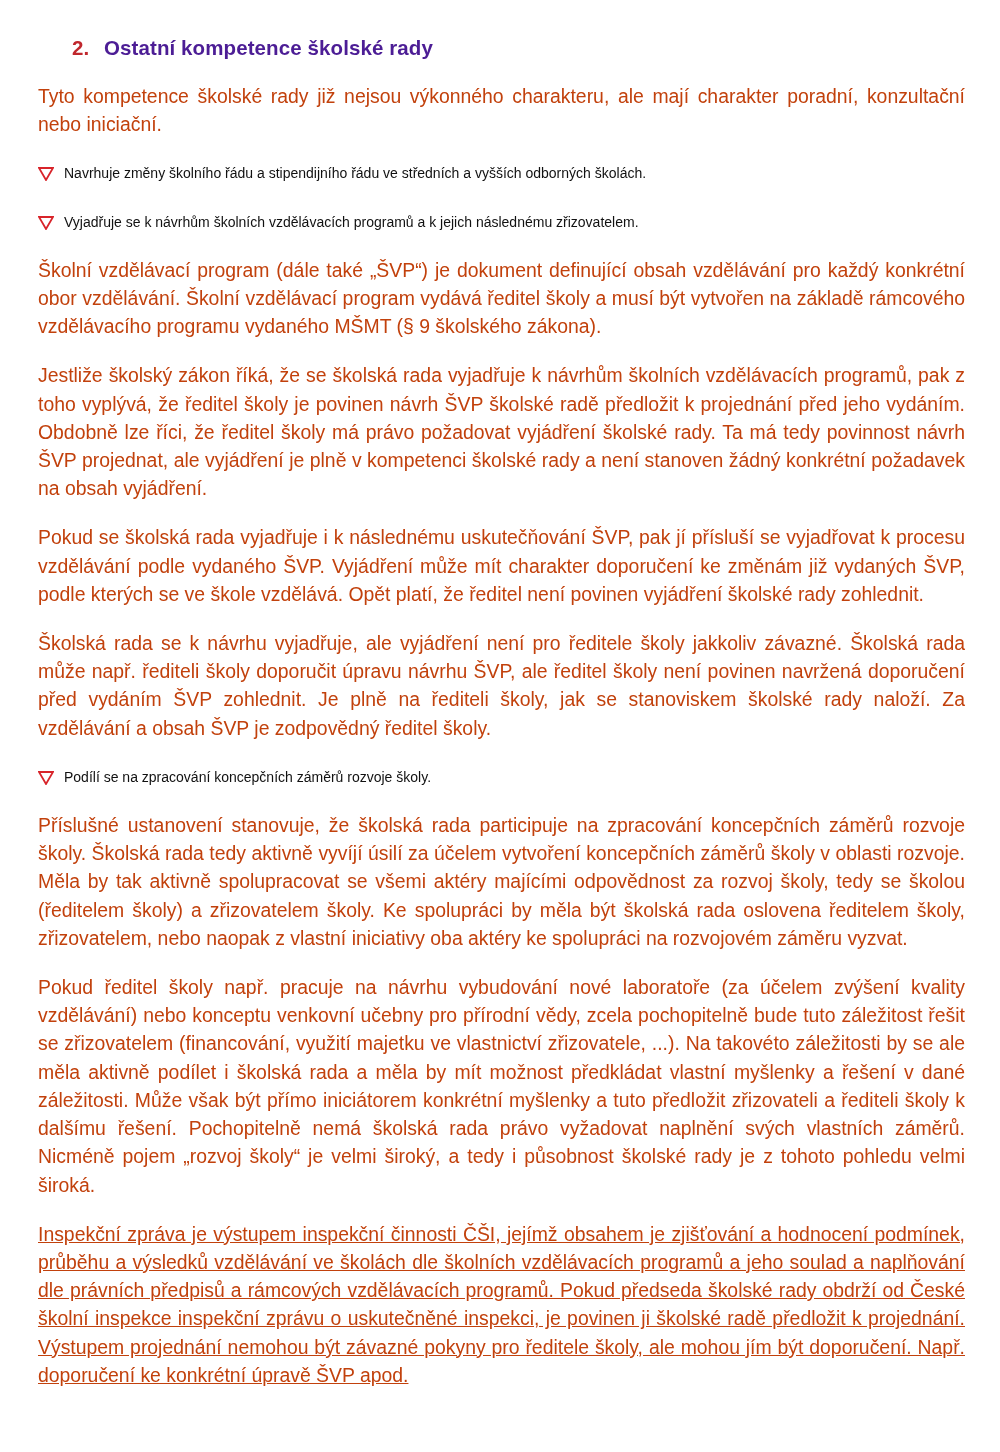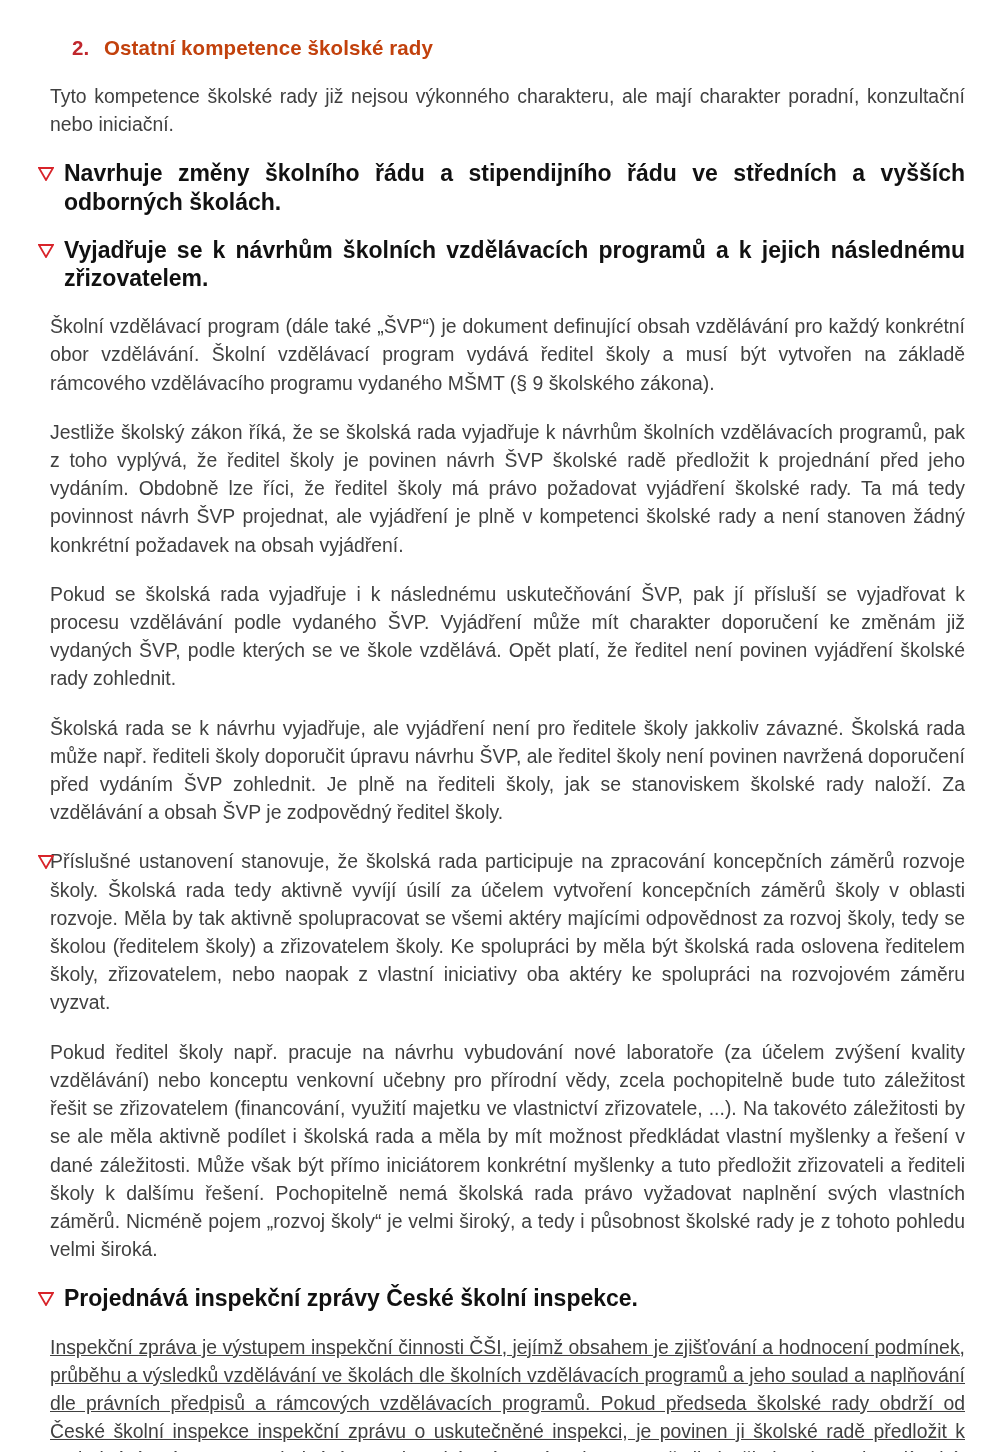--- a/index.html
+++ b/index.html
@@ -36,43 +36,43 @@
     font-size: 20.5px;
     font-weight: bold;
     letter-spacing: 0.1px;
   }
   .section-heading .num {
     width: 32px;
     flex: 0 0 32px;
     color: #c0272d;
   }
   .section-heading .htext {
-    color: #c2410c;
+    color: #4c1d95;
   }
 
   
   p.body {
-    margin: 0 0 21px 12px;
+    margin: 0 0 21px 0;
     font-size: 19.4px;
     line-height: 28.2px;
     text-align: justify;
     text-justify: inter-word;
     hyphens: none;
-    color: #404040;
+    color: #c2410c;
   }
   p.body:last-child { margin-bottom: 0; text-decoration: underline; }
 
   
   .bullet-heading {
     position: relative;
     margin: 0 0 20px 0;
     padding-left: 26px;
-    font-size: 23px;
+    font-size: 14px;
     line-height: 28.2px;
-    font-weight: bold;
+    font-weight: normal;
     text-align: justify;
     text-justify: inter-word;
     color: #111111;
   }
   .bullet-heading.tight { text-align: left; }
 
   .tri {
     position: absolute;
     left: 0;
     top: 0;
@@ -117,29 +117,22 @@
   <p class="body">Jestliže školský zákon říká, že se školská rada vyjadřuje k návrhům školních vzdělávacích programů, pak z toho vyplývá, že ředitel školy je povinen návrh ŠVP školské radě předložit k projednání před jeho vydáním. Obdobně lze říci, že ředitel školy má právo požadovat vyjádření školské rady. Ta má tedy povinnost návrh ŠVP projednat, ale vyjádření je plně v kompetenci školské rady a není stanoven žádný konkrétní požadavek na obsah vyjádření.</p>
   <p class="body">Pokud se školská rada vyjadřuje i k následnému uskutečňování ŠVP, pak jí přísluší se vyjadřovat k procesu vzdělávání podle vydaného ŠVP. Vyjádření může mít charakter doporučení ke změnám již vydaných ŠVP, podle kterých se ve škole vzdělává. Opět platí, že ředitel není povinen vyjádření školské rady zohlednit.</p>
   <p class="body">Školská rada se k návrhu vyjadřuje, ale vyjádření není pro ředitele školy jakkoliv závazné. Školská rada může např. řediteli školy doporučit úpravu návrhu ŠVP, ale ředitel školy není povinen navržená doporučení před vydáním ŠVP zohlednit. Je plně na řediteli školy, jak se stanoviskem školské rady naloží. Za vzdělávání a obsah ŠVP je zodpovědný ředitel školy.</p>
 
   <div class="bullet-heading tight">
     <span class="tri">
       <svg width="16" height="14" viewBox="0 0 16 14" aria-hidden="true">
         <polygon points="1,1 15,1 8,13" fill="none" stroke="#d8242a" stroke-width="1.8"></polygon>
       </svg>
     </span>
+    <span>Podílí se na zpracování koncepčních záměrů rozvoje školy.</span>
   </div>
 
   <p class="body">Příslušné ustanovení stanovuje, že školská rada participuje na zpracování koncepčních záměrů rozvoje školy. Školská rada tedy aktivně vyvíjí úsilí za účelem vytvoření koncepčních záměrů školy v oblasti rozvoje. Měla by tak aktivně spolupracovat se všemi aktéry majícími odpovědnost za rozvoj školy, tedy se školou (ředitelem školy) a zřizovatelem školy. Ke spolupráci by měla být školská rada oslovena ředitelem školy, zřizovatelem, nebo naopak z vlastní iniciativy oba aktéry ke spolupráci na rozvojovém záměru vyzvat.</p>
   <p class="body">Pokud ředitel školy např. pracuje na návrhu vybudování nové laboratoře (za účelem zvýšení kvality vzdělávání) nebo konceptu venkovní učebny pro přírodní vědy, zcela pochopitelně bude tuto záležitost řešit se zřizovatelem (financování, využití majetku ve vlastnictví zřizovatele, ...). Na takovéto záležitosti by se ale měla aktivně podílet i školská rada a měla by mít možnost předkládat vlastní myšlenky a řešení v dané záležitosti. Může však být přímo iniciátorem konkrétní myšlenky a tuto předložit zřizovateli a řediteli školy k dalšímu řešení. Pochopitelně nemá školská rada právo vyžadovat naplnění svých vlastních záměrů. Nicméně pojem „rozvoj školy“ je velmi široký, a tedy i působnost školské rady je z tohoto pohledu velmi široká.</p>
 
-  <div class="bullet-heading tight">
-    <span class="tri">
-      <svg width="16" height="14" viewBox="0 0 16 14" aria-hidden="true">
-        <polygon points="1,1 15,1 8,13" fill="none" stroke="#d8242a" stroke-width="1.8"></polygon>
-      </svg>
-    </span>
-    <span>Projednává inspekční zprávy České školní inspekce.</span>
-  </div>
 
   <p class="body">Inspekční zpráva je výstupem inspekční činnosti ČŠI, jejímž obsahem je zjišťování a hodnocení podmínek, průběhu a výsledků vzdělávání ve školách dle školních vzdělávacích programů a jeho soulad a naplňování dle právních předpisů a rámcových vzdělávacích programů. Pokud předseda školské rady obdrží od České školní inspekce inspekční zprávu o uskutečněné inspekci, je povinen ji školské radě předložit k projednání. Výstupem projednání nemohou být závazné pokyny pro ředitele školy, ale mohou jím být doporučení. Např. doporučení ke konkrétní úpravě ŠVP apod.</p>
 
 </div>
 
 </body></html>

